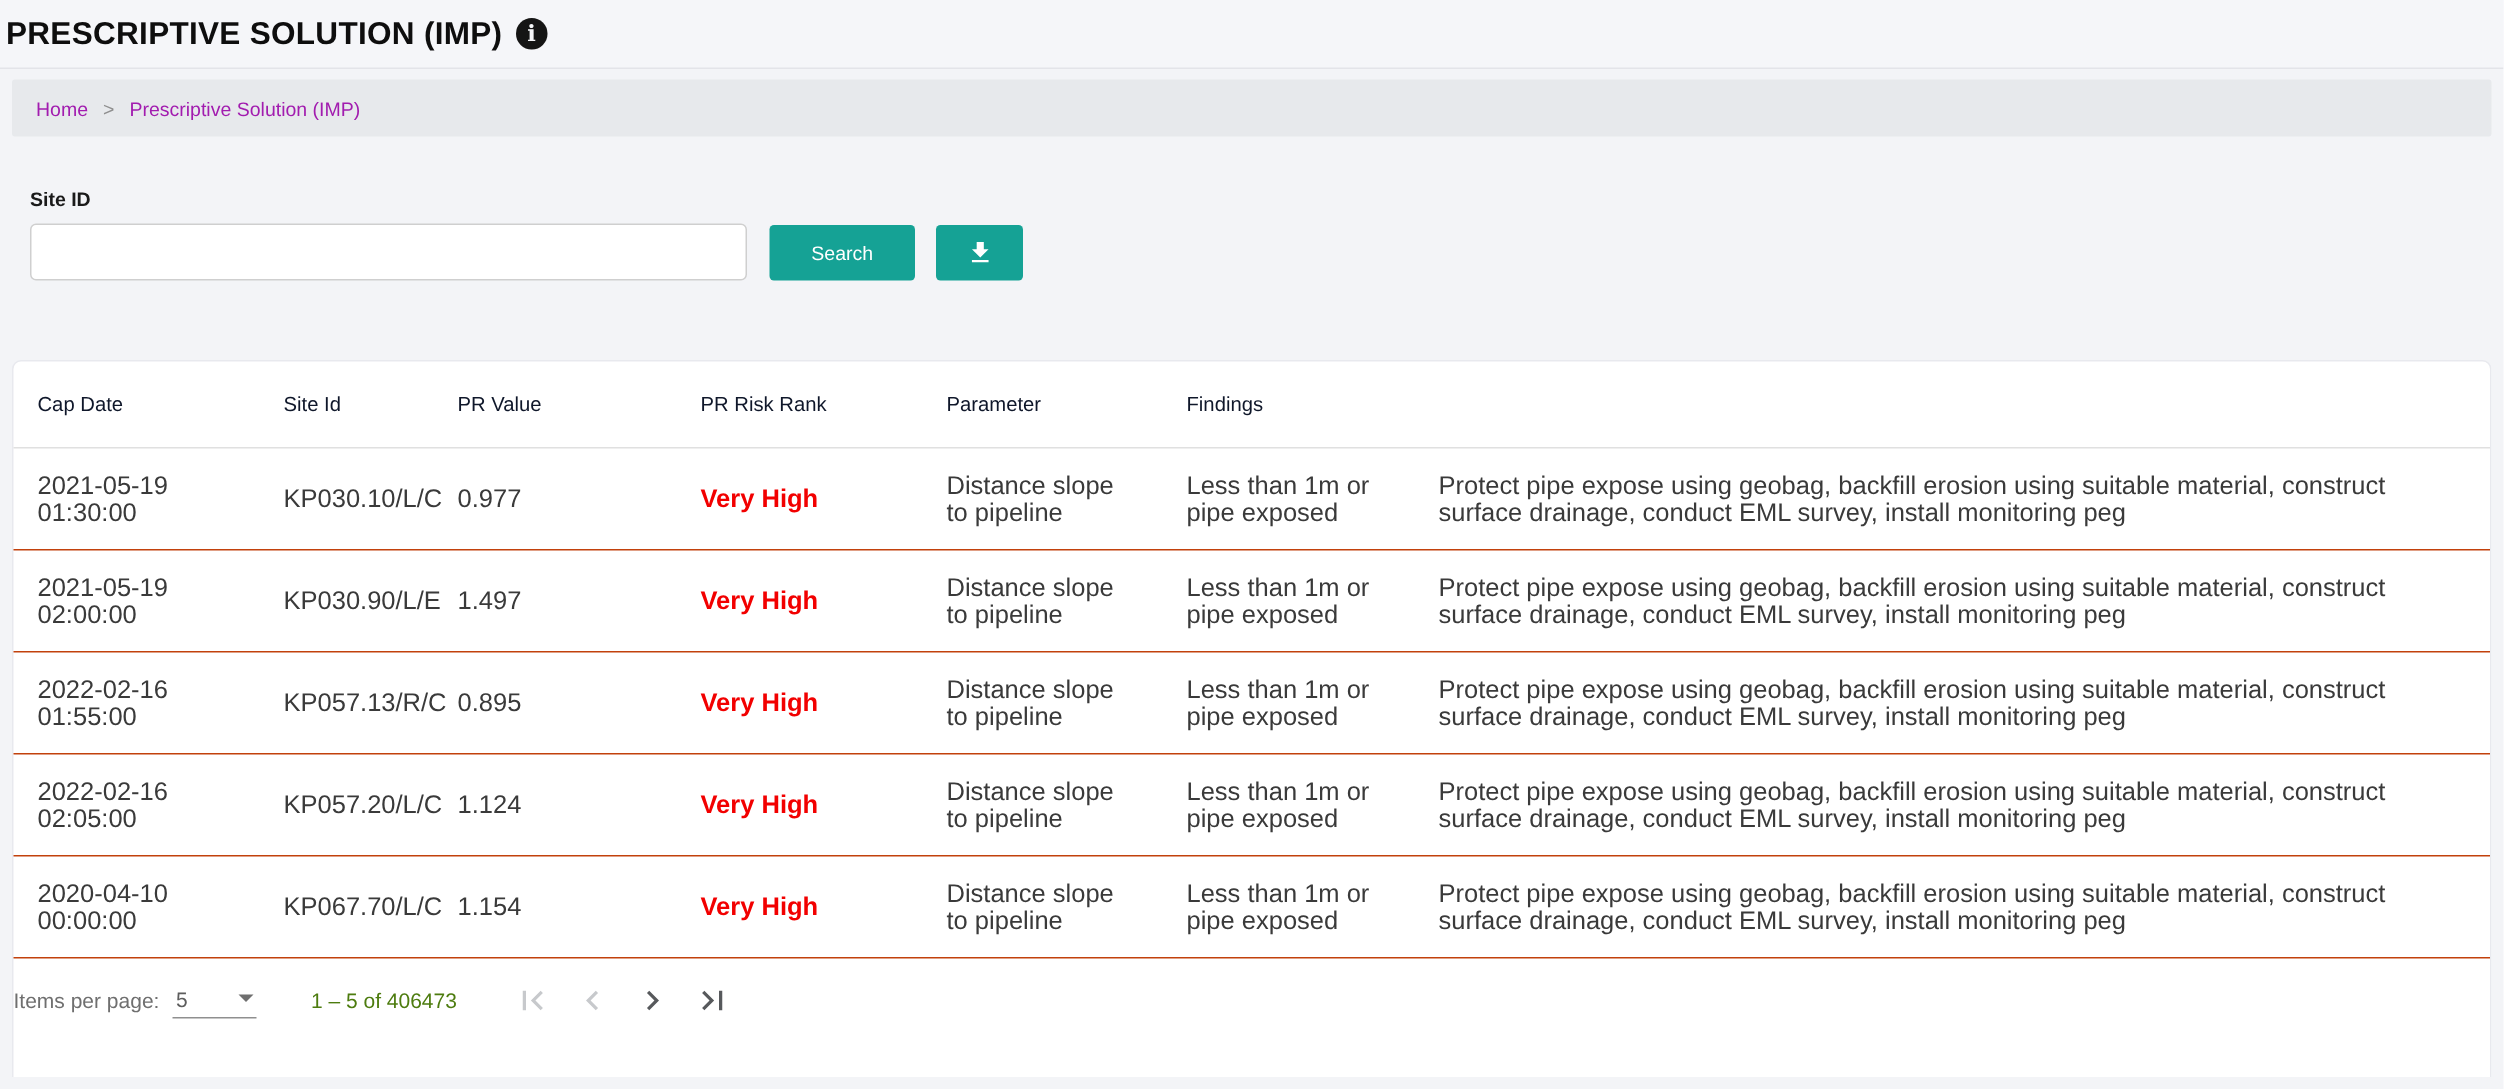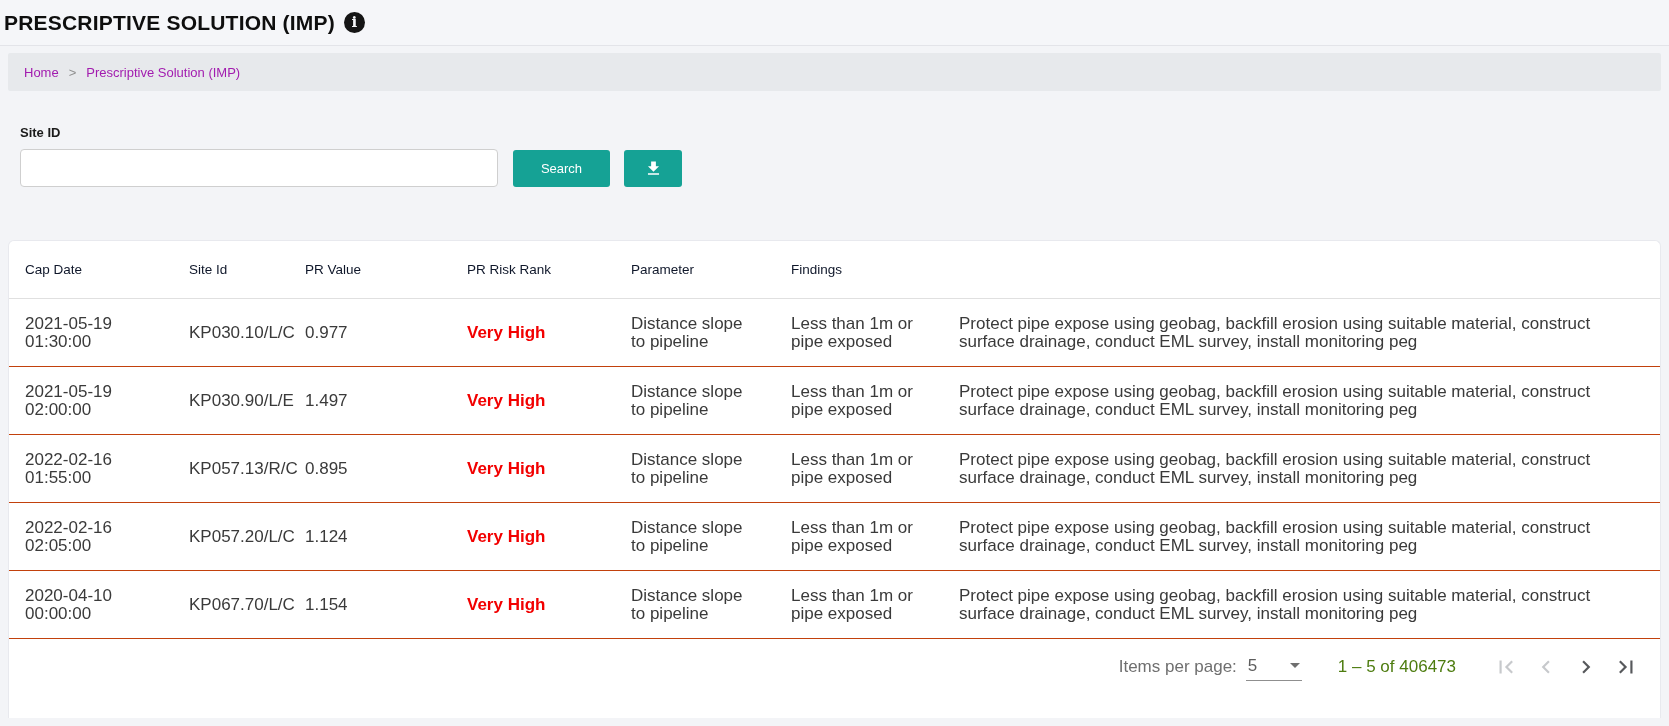--- a/index.html
+++ b/index.html
@@ -123,23 +123,23 @@
   .td.col-imp { padding-right: 10px; max-width: 705px; }
   .td.col-risk {
     color: var(--risk, #f20000);
     font-weight: bold;
   }
   
   .paginator {
     height: 56px;
     display: flex;
     align-items: center;
-    justify-content: flex-end;
+    justify-content: flex-start;
     padding-right: 14px;
-    font-size: 17px;
+    font-size: 14px;
     color: #6f6f6f;
   }
   .ipp-group { display: flex; align-items: center; }
   .ipp-select {
     display: inline-flex;
     align-items: center;
     justify-content: space-between;
     width: 56px;
     margin-left: 9px;
     padding: 2px 2px 4px 2px;

